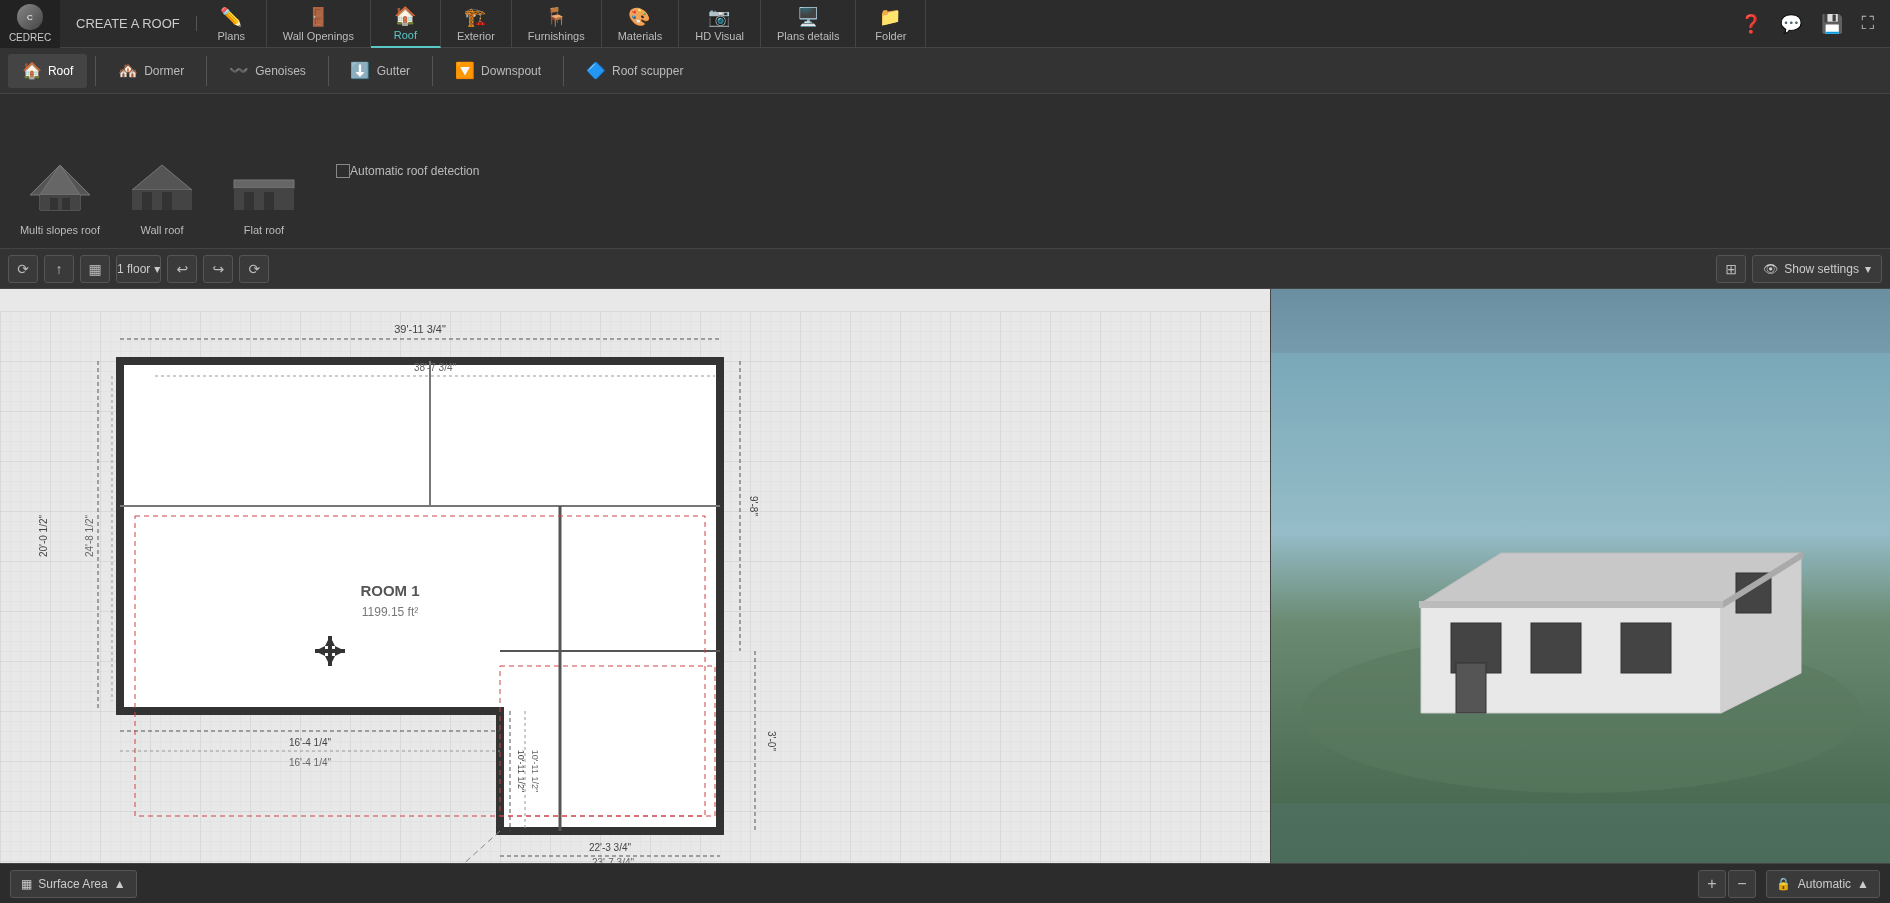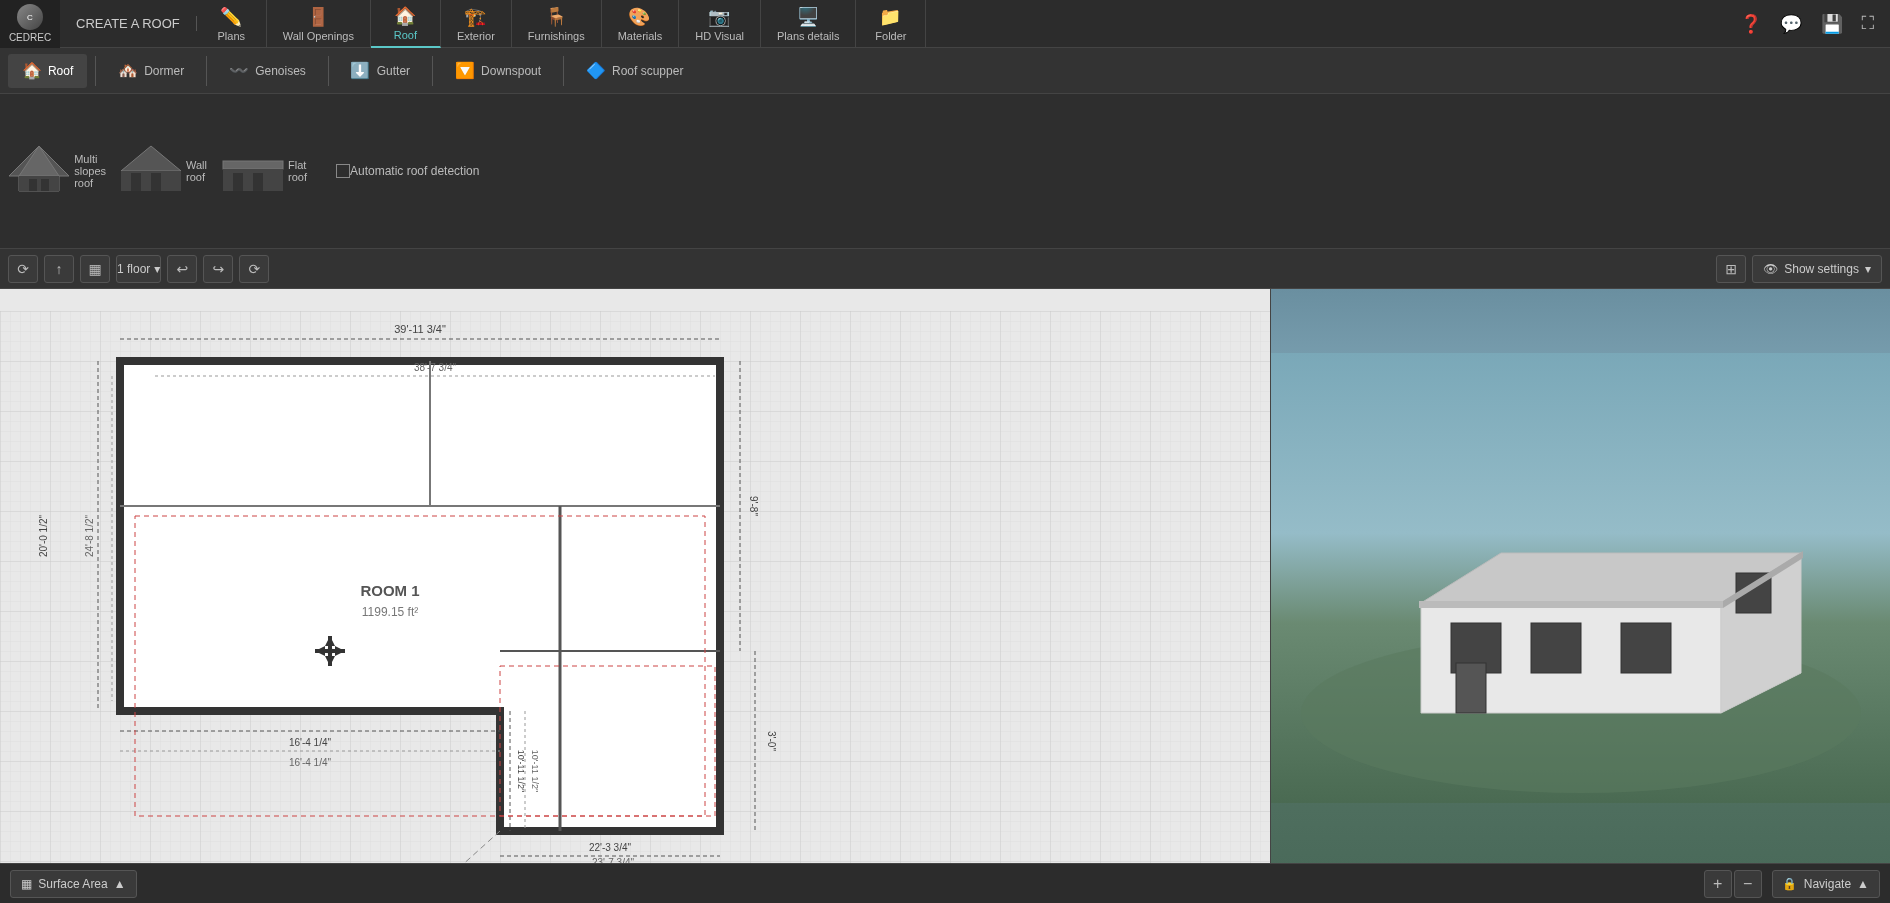--- a/index.html
+++ b/index.html
@@ -67,21 +67,21 @@
     
     .roof-type-bar {
       display: flex; align-items: center;
       background: #2e2e2e;
       height: 155px;
       border-bottom: 1px solid #444;
       padding: 0 10px;
       gap: 2px;
     }
     .roof-type-item {
-      display: flex; flex-direction: row; align-items: center; justify-content: flex-end;
+      display: flex; flex-direction: column; align-items: center; justify-content: flex-end;
       width: 100px; height: 145px; cursor: pointer; padding: 8px 4px;
       font-size: 11px; color: #bbb; border-radius: 4px; text-align: left;
     }
     .roof-icon-wrap { width: 70px; height: 60px; display: flex; align-items: center; justify-content: center; margin-bottom: 6px; }
 
     .auto-detect-area {
       display: flex; align-items: center; gap: 0;
       margin-left: 20px; font-size: 12px; color: #bbb;
     }
     .checkbox { width: 14px; height: 14px; border: 1px solid #888; background: #2e2e2e; cursor: pointer; }
@@ -466,16 +466,16 @@
     <span>Surface Area</span>
     <span>▲</span>
   </div>
   <div class="bottom-spacer"></div>
   <div class="zoom-group">
     <div class="zoom-btn">+</div>
     <div class="zoom-btn">−</div>
   </div>
   <div class="navigate-btn">
     <span>🔒</span>
-    <span>Navigate</span>
+    <span>Automatic</span>
     <span>▲</span>
   </div>
 </div>
 
 </body></html>

